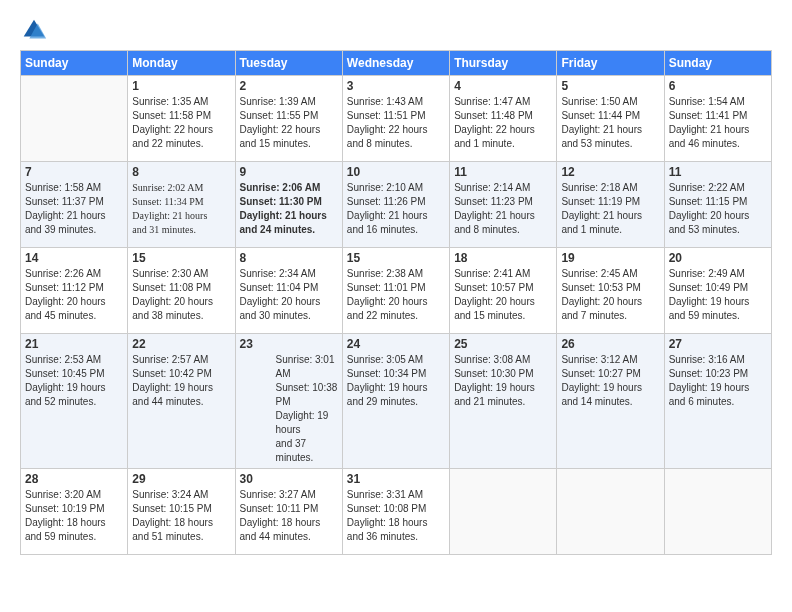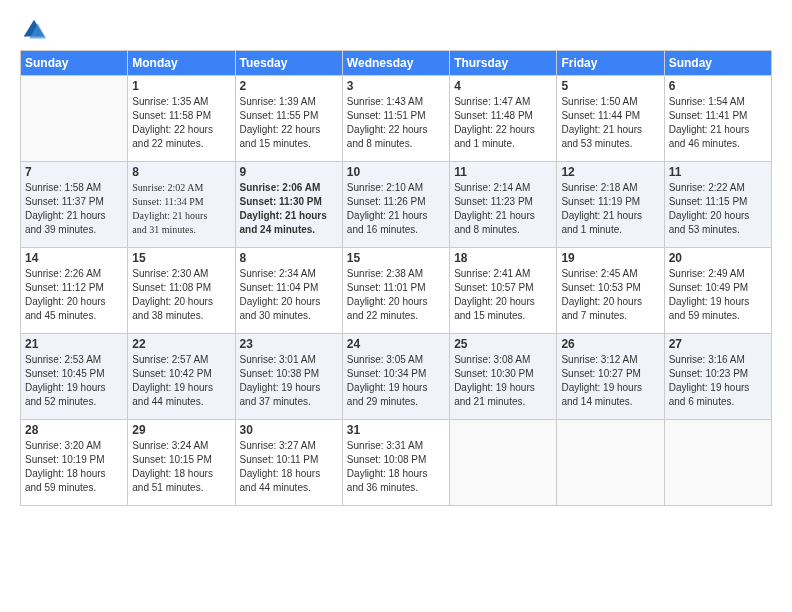--- a/index.html
+++ b/index.html
@@ -291,21 +291,21 @@
           </td>
           <td>
             <span class="day-num">22</span>
             <div class="day-info" style="white-space: pre-line;">Sunrise: 2:57 AM
 Sunset: 10:42 PM
 Daylight: 19 hours
 and 44 minutes.</div>
           </td>
           <td>
             <span class="day-num">23</span>
-            <div class="day-info" style="white-space: pre-line;">Sunrise: 3:01 AM
+            <div class="day-info" style="white-space: pre-line; margin-left: 36px;">Sunrise: 3:01 AM
 Sunset: 10:38 PM
 Daylight: 19 hours
 and 37 minutes.</div>
           </td>
           <td>
             <span class="day-num">24</span>
             <div class="day-info" style="white-space: pre-line;">Sunrise: 3:05 AM
 Sunset: 10:34 PM
 Daylight: 19 hours
 and 29 minutes.</div>

